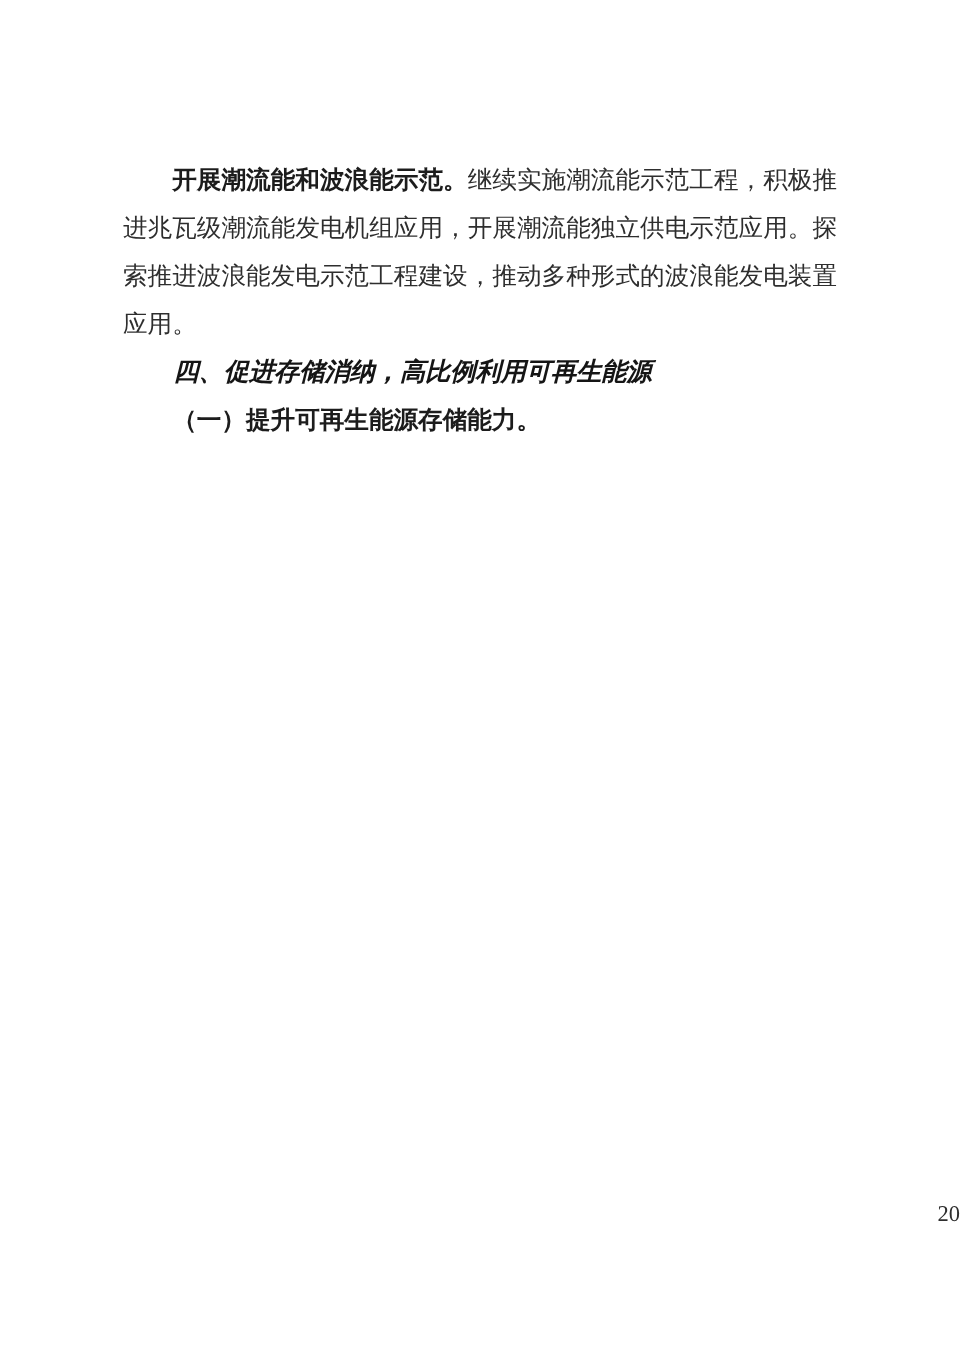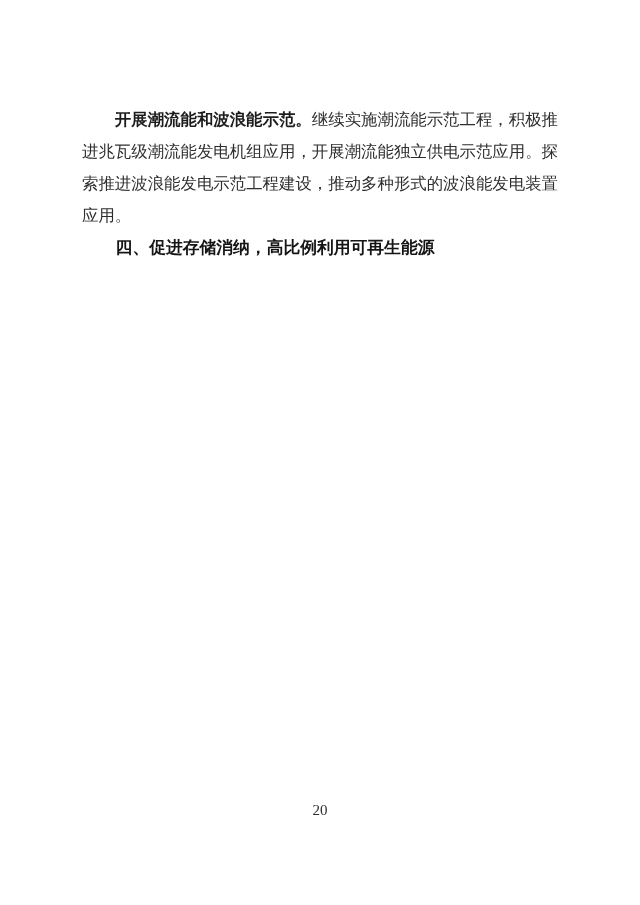--- a/index.html
+++ b/index.html
@@ -41,46 +41,48 @@
   .body-par .lead {
     font-weight: 700;
     color: #1c1c1c;
   }
   h2.section-heading {
     font-family: "Liberation Sans", "DejaVu Sans", sans-serif;
     font-size: 16.8px;
     font-weight: 700;
     color: #151515;
     line-height: 32px;
+    font-style: italic;
   }
   p.sub-heading {
     font-weight: 700;
     color: #1c1c1c;
   }
   .page-number {
     position: absolute;
     left: 0;
     top: 800px;
     width: 640px;
-    text-align: center;
+    text-align: right;
     font-size: 15px;
     color: #2e2e2e;
     line-height: 20px;
   }
 </style>
 </head>
 <body>
 
 <div class="page">
   <div class="content">
 
     <p class="body-par"><span class="lead">开展潮流能和波浪能示范。</span><span class="text">继续实施潮流能示范工程，积极推进兆瓦级潮流能发电机组应用，开展潮流能独立供电示范应用。探索推进波浪能发电示范工程建设，推动多种形式的波浪能发电装置应用。</span></p>
 
 
     <h2 class="section-heading">四、促进存储消纳，高比例利用可再生能源</h2>
 
 
+    <p class="sub-heading">（一）提升可再生能源存储能力。</p>
 
 
   </div>
 
   <div class="page-number">20</div>
 </div>
 
 </body></html>

